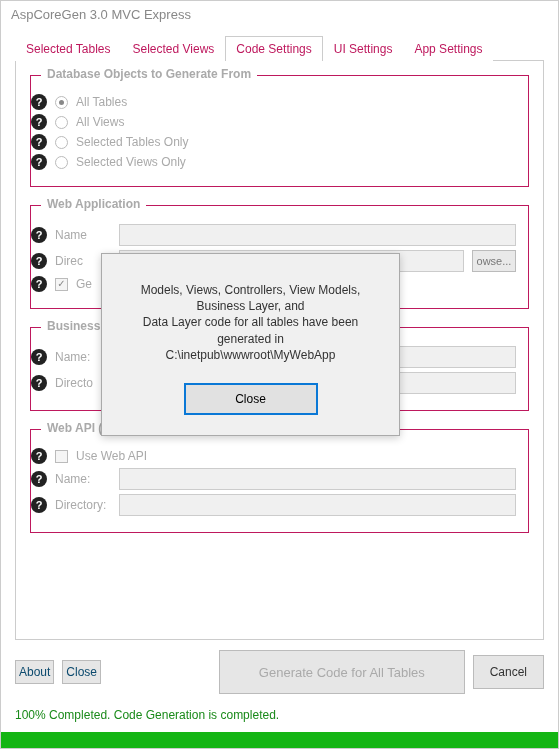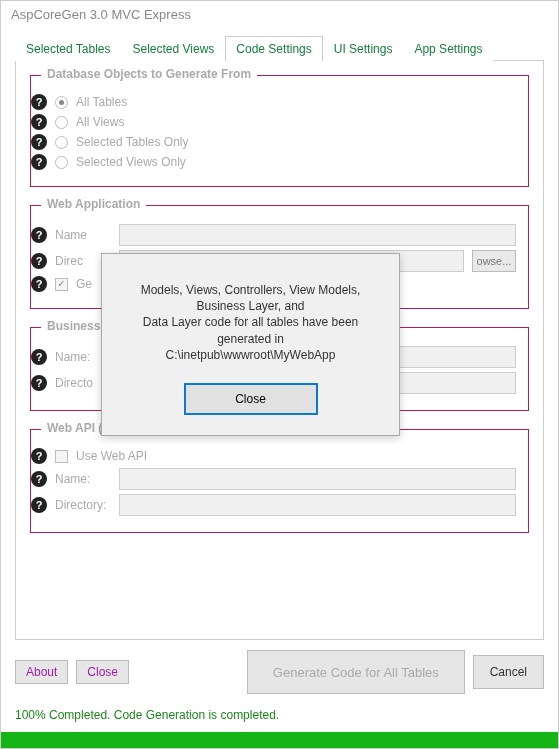--- a/index.html
+++ b/index.html
@@ -34,21 +34,21 @@
     flex-direction: column;
   }
   .tabs {
     display: flex;
     border-bottom: 1px solid #ccc;
     margin-bottom: 0;
   }
   .tab {
     padding: 5px 10px;
     font-size: 12px;
-    color: #15803d;
+    color: #be185d;
     border: 1px solid transparent;
     border-bottom: none;
     cursor: pointer;
     background: #fff;
     margin-bottom: -1px;
   }
   .tab.active {
     border-color: #ccc;
     background: #fff;
     z-index: 2;
@@ -167,21 +167,21 @@
   .btn {
     border: 1px solid #bbb;
     background: #e6e6e6;
     height: 28px;
     padding: 0 12px;
     font-family: inherit;
     font-size: 12px;
     color: #555;
     cursor: pointer;
   }
-  .btn.small { height: 24px; padding: 0 10px; color: #a21caf; }
+  .btn.small { height: 24px; padding: 0 3px; color: #0c4a6e; }
   .btn.gen {
     flex: 1;
     margin-left: 110px;
     height: 44px;
     font-size: 13px;
     color: #aaa;
   }
   .btn.cancel { height: 34px; padding: 0 16px; color: #333; }
   .status {
     color: #1a8a1a;

